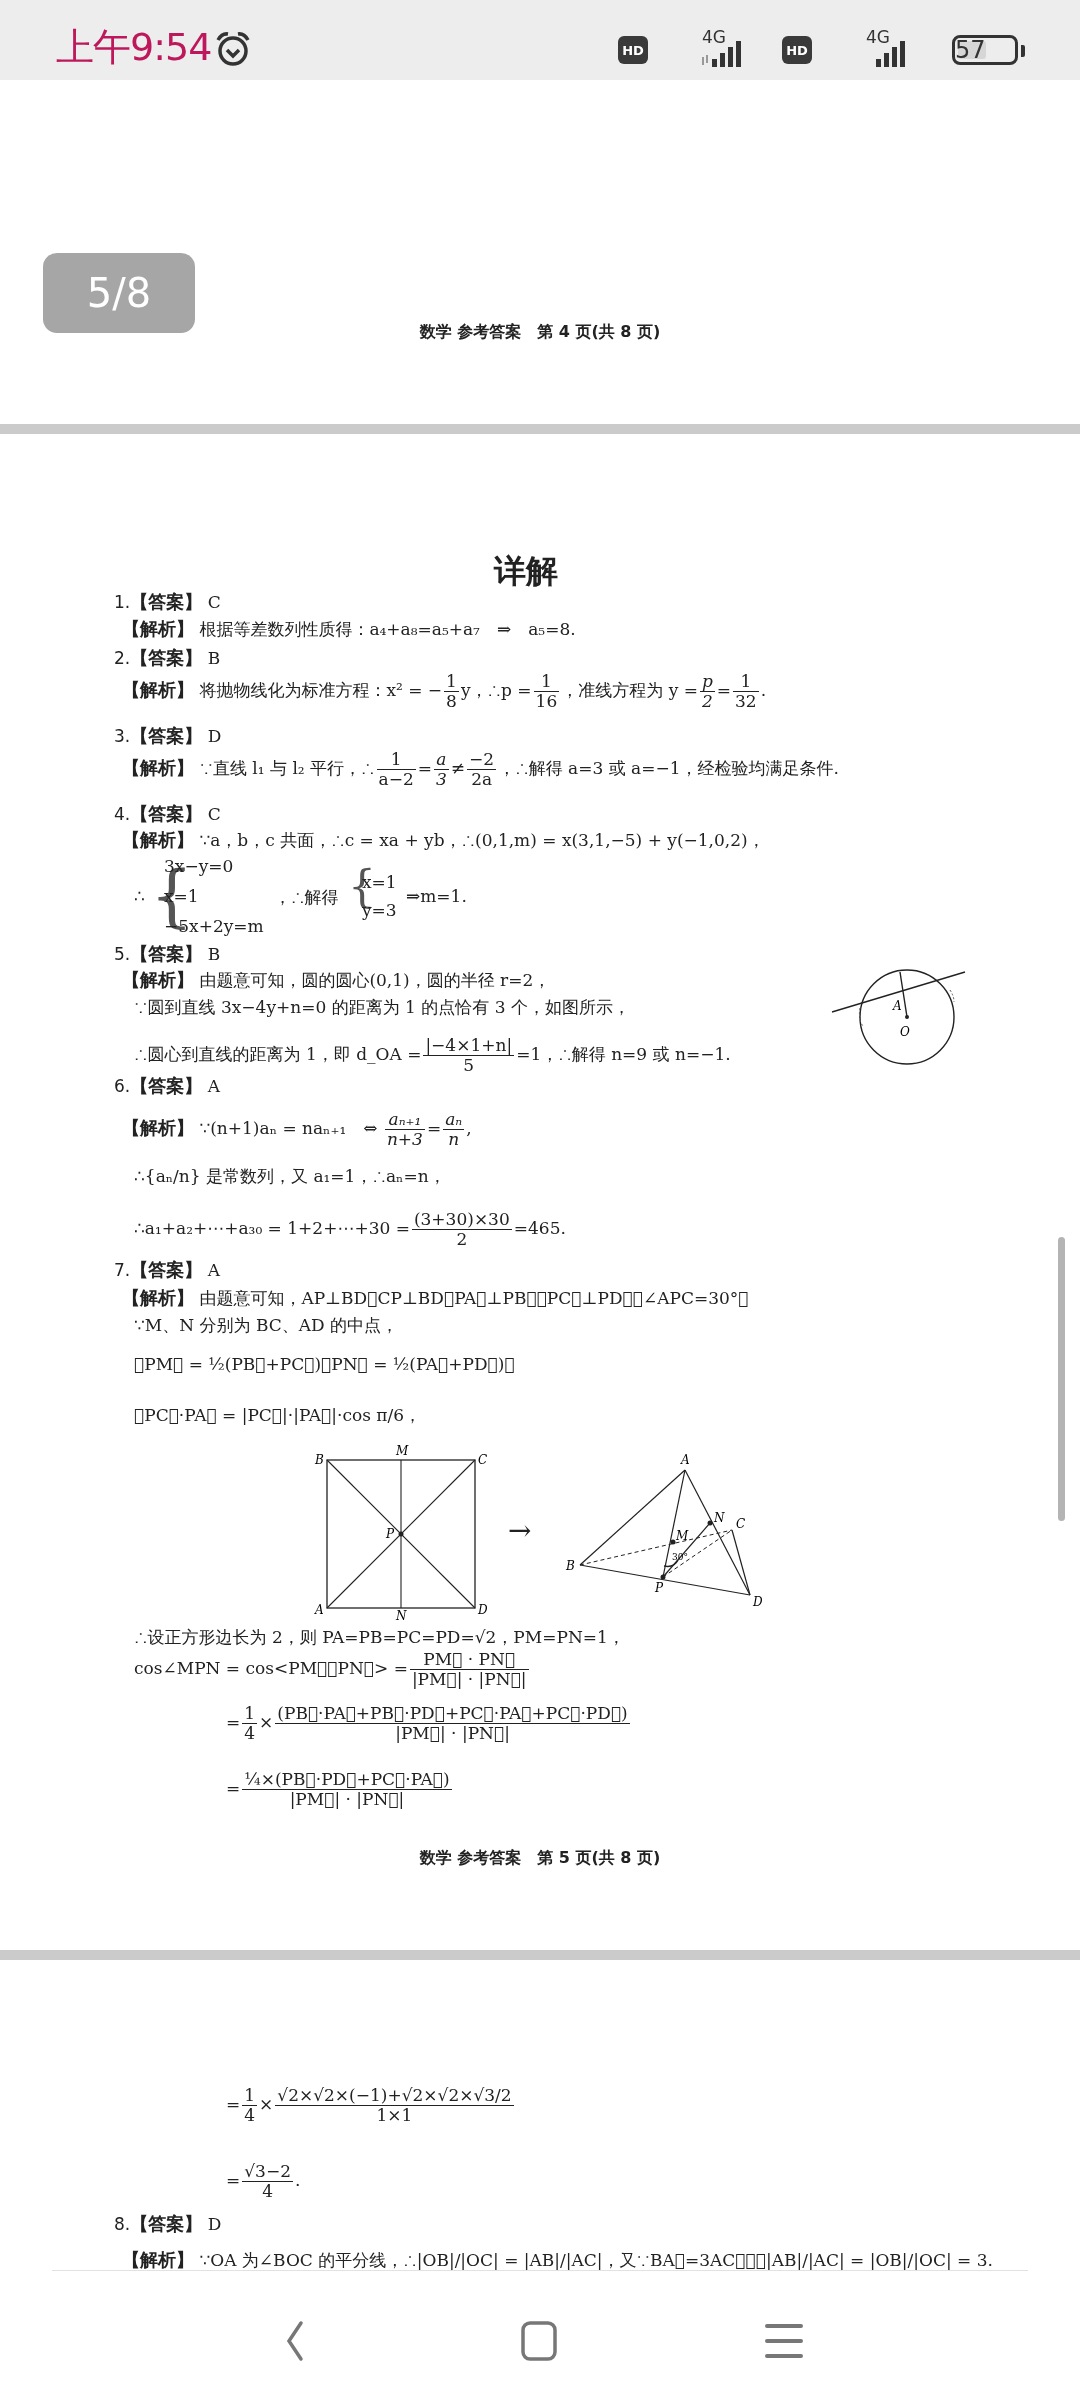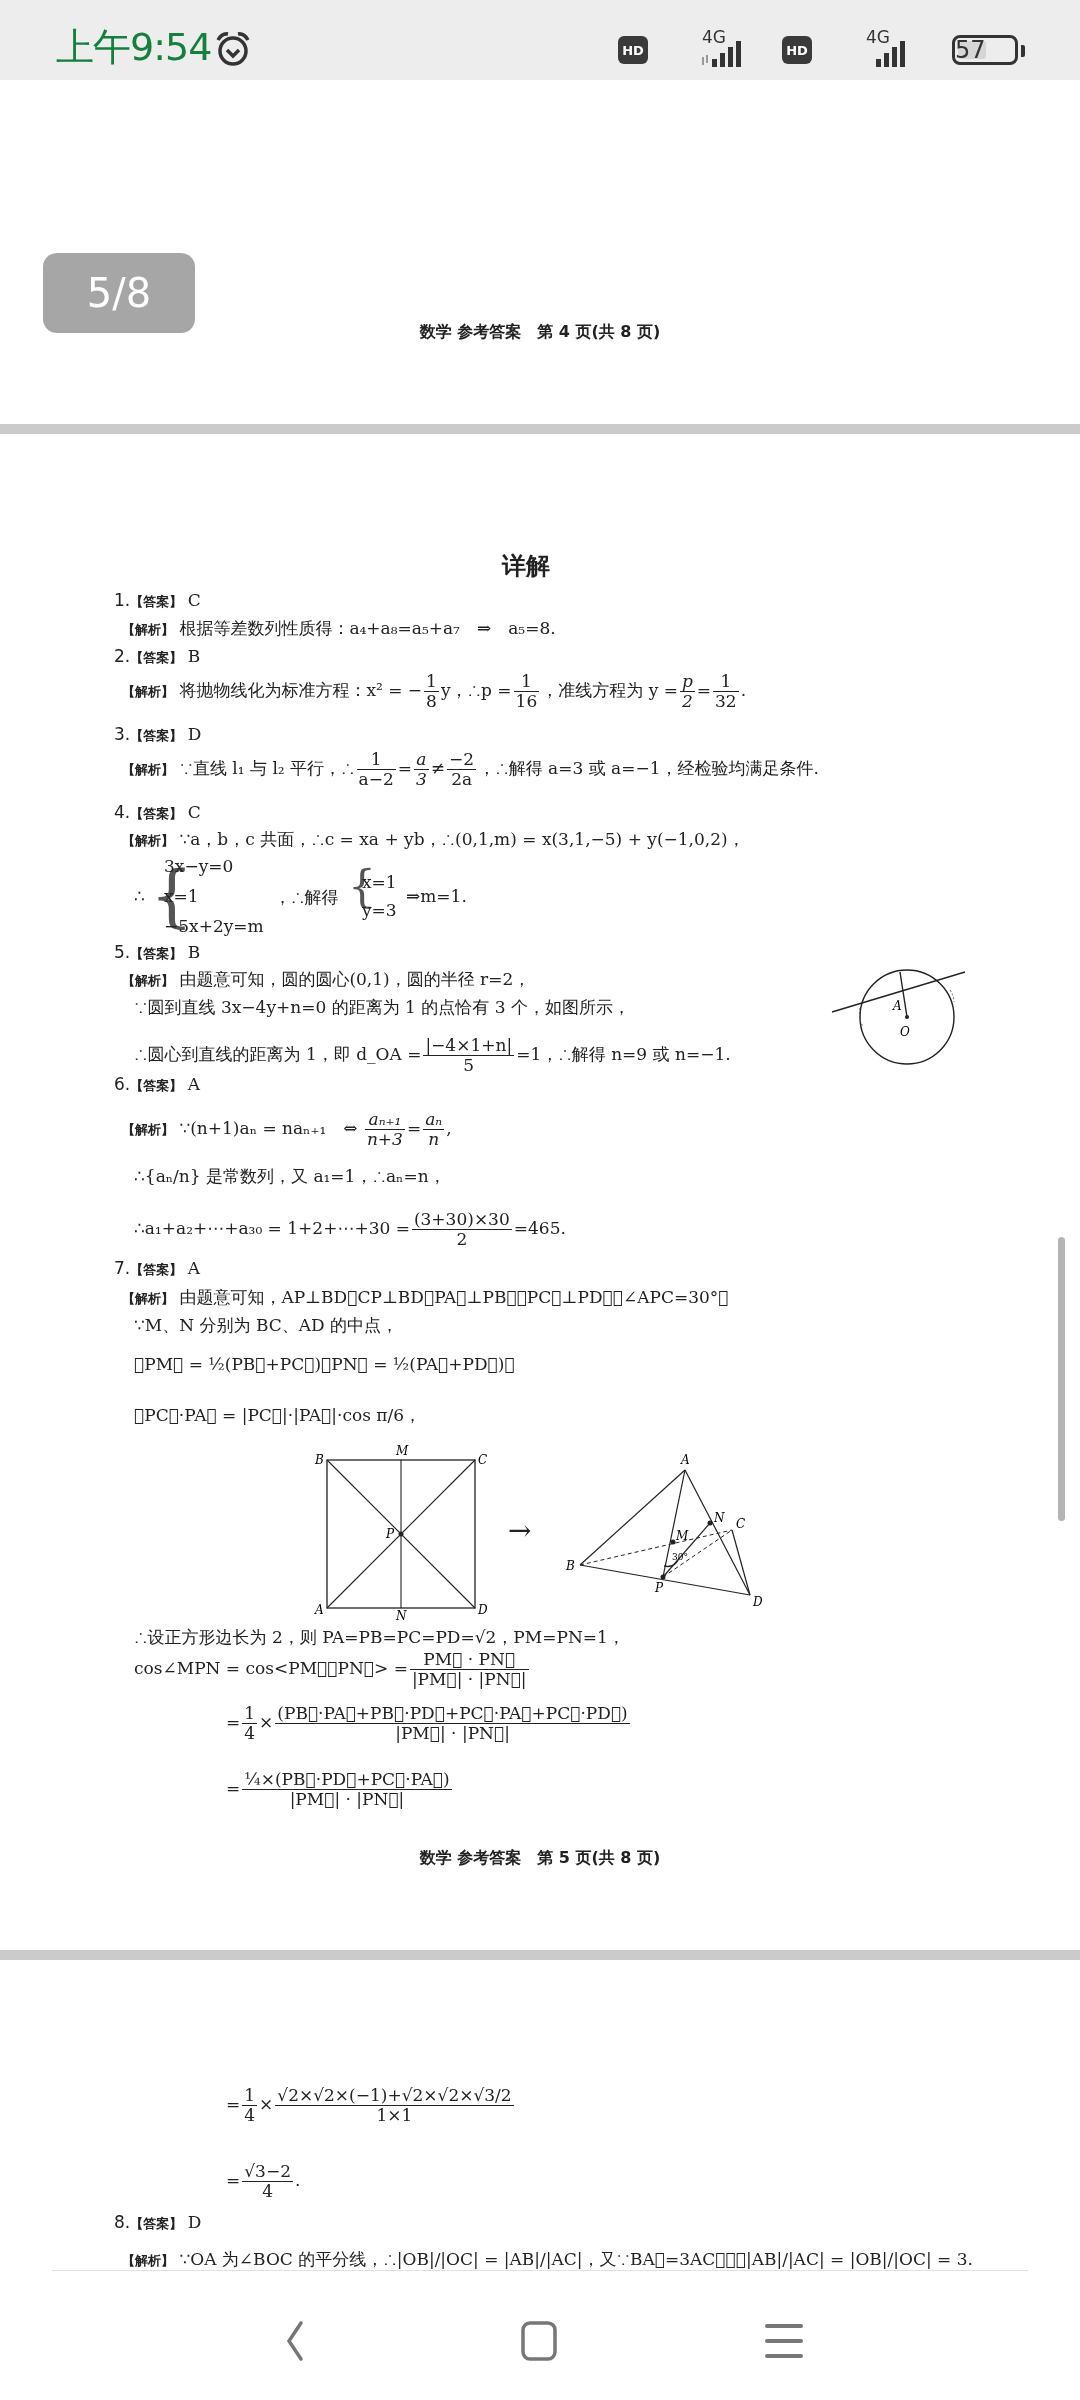--- a/index.html
+++ b/index.html
@@ -1,42 +1,42 @@
 <!DOCTYPE html>
 <html><head>
 <meta charset="utf-8">
 <style>
   * { box-sizing: border-box; margin: 0; padding: 0; }
   html, body { width: 1080px; height: 2400px; overflow: hidden; background: #ffffff; }
   body { position: relative; font-family: "DejaVu Serif", "Liberation Serif", serif; color: #222; }
 
   
   .status-bar { position: absolute; left: 0; top: 0; width: 1080px; height: 80px; background: #ededed; }
-  .status-time { position: absolute; left: 56px; top: 22px; font-family: "DejaVu Sans", sans-serif; font-size: 38px; color: #15803d; letter-spacing: -1px; }
+  .status-time { position: absolute; left: 56px; top: 22px; font-family: "DejaVu Sans", sans-serif; font-size: 38px; color: #be185d; letter-spacing: -1px; }
   .alarm-icon { position: absolute; left: 214px; top: 30px; width: 38px; height: 38px; }
   .status-right { position: absolute; right: 62px; top: 30px; height: 40px; display: flex; align-items: center; gap: 20px; }
   .hd-badge { width: 30px; height: 28px; background: #3a3a3a; border-radius: 6px; color: #fff; font-family: "DejaVu Sans", sans-serif; font-size: 13px; font-weight: bold; display: flex; align-items: center; justify-content: center; }
   .net { position: relative; width: 62px; height: 38px; margin-left: 32px; }
   .net .lbl { position: absolute; left: 2px; top: -4px; font-family: "DejaVu Sans", sans-serif; font-size: 17px; color: #333; }
   .net svg { position: absolute; left: 0; top: 0; }
   .battery { position: relative; width: 66px; height: 30px; border: 3px solid #333; border-radius: 8px; margin-left: 6px; }
   .battery .fill { position: absolute; left: 3px; top: 3px; bottom: 3px; width: 28px; background: #d6d6d6; border-radius: 3px; }
   .battery .txt { position: absolute; left: 0; right: 0; top: 0; text-align: left; font-family: "DejaVu Sans", sans-serif; font-size: 24px; line-height: 24px; color: #333; }
   .battery .tip { position: absolute; right: -10px; top: 7px; width: 4px; height: 12px; background: #333; border-radius: 0 2px 2px 0; }
 
   
   .page-badge { position: absolute; left: 43px; top: 253px; width: 152px; height: 80px; background: #a6a6a6; border-radius: 14px; color: #fff; font-family: "DejaVu Sans", sans-serif; font-size: 40px; display: flex; align-items: center; justify-content: center; }
 
   .footer { position: absolute; left: 0; width: 1080px; text-align: center; font-family: "DejaVu Sans", sans-serif; font-size: 16px; font-weight: bold; color: #222; }
   .separator { position: absolute; left: 0; width: 1080px; height: 10px; background: #cbcbcb; }
 
-  .title { position: absolute; left: 0; width: 1052px; top: 550px; text-align: center; font-family: Liberation Mono, monospace; font-size: 24px; font-weight: bold; }
+  .title { position: absolute; left: 0; width: 1052px; top: 550px; text-align: center; font-family: Liberation Mono, monospace; font-size: 32px; font-weight: bold; }
 
   .ln { position: absolute; font-size: 17px; white-space: nowrap; color: #222; }
-  .tag { font-family: "DejaVu Sans", sans-serif; font-weight: bold; font-size: 13px; }
+  .tag { font-family: "DejaVu Sans", sans-serif; font-weight: bold; font-size: 18px; }
   .num { font-family: "DejaVu Sans", sans-serif; font-size: 17px; }
   .math { font-family: "DejaVu Serif", serif; font-style: italic; }
   .frac { display: inline-block; vertical-align: middle; text-align: center; line-height: 1.1; margin: 0 2px; }
   .frac > span { display: block; padding: 0 2px; }
   .frac > span.n { border-bottom: 1px solid #222; }
 
   .diagram { position: absolute; }
 
   .scrollbar { position: absolute; left: 1058px; top: 1237px; width: 7px; height: 284px; background: #b4b4b4; border-radius: 4px; }
 

